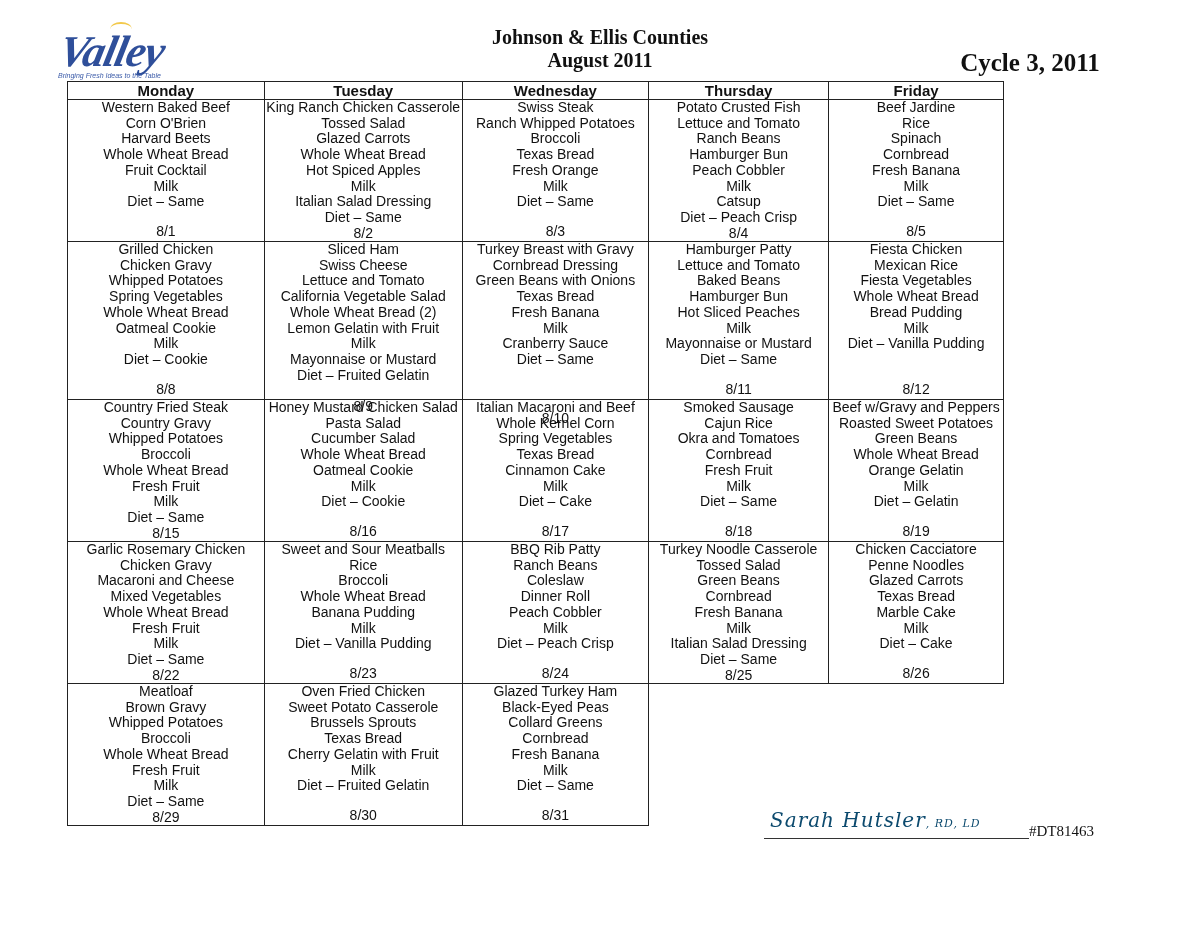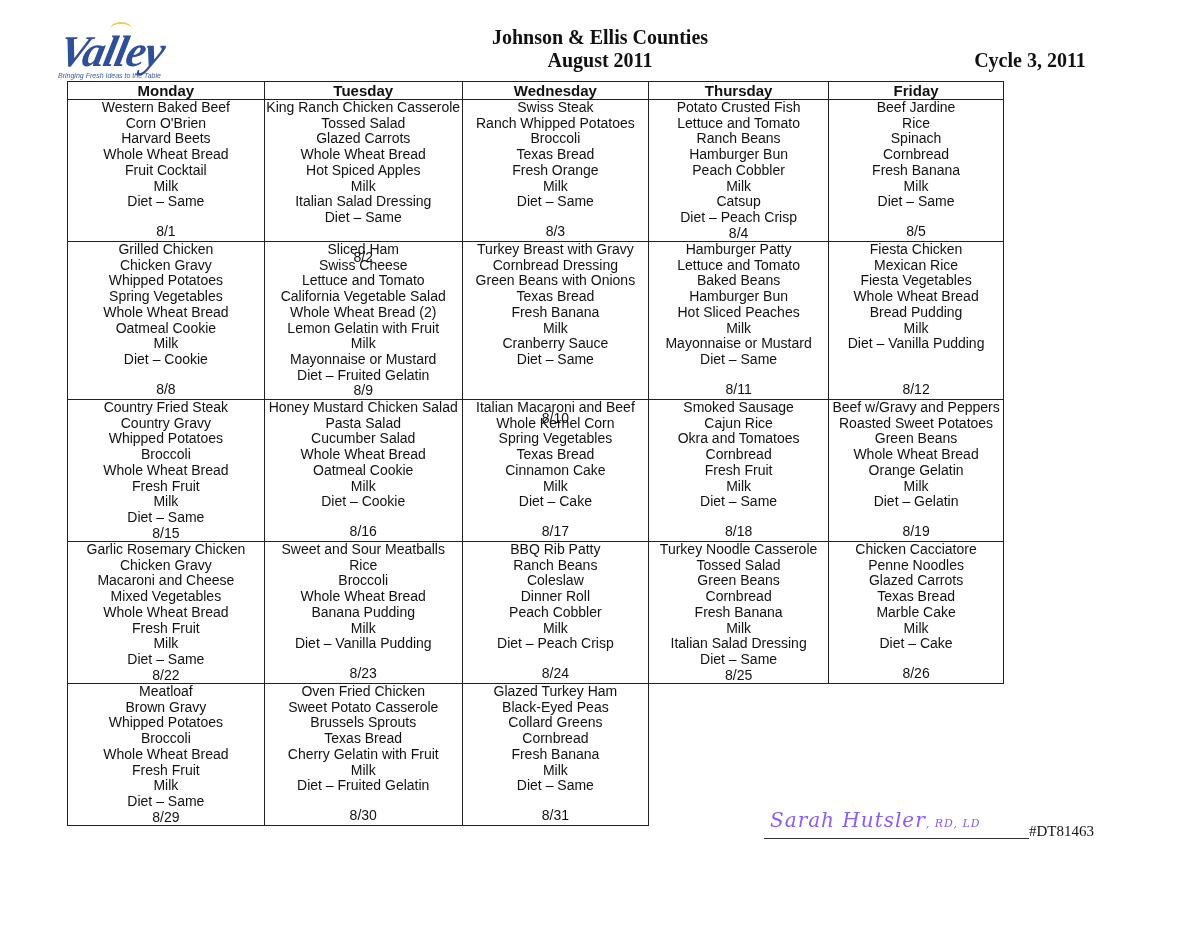--- a/index.html
+++ b/index.html
@@ -2,31 +2,31 @@
 <html><head>
   <meta charset="utf-8">
   <style>
     html, body { margin: 0; padding: 0; background: #ffffff; }
     body { width: 1200px; height: 927px; position: relative; overflow: hidden; font-family: "Liberation Sans", sans-serif; color: #111; }
     .logo { position: absolute; left: 52px; top: 22px; width: 170px; height: 56px; }
     .logo .word { position: absolute; left: 8px; top: 4px; font-family: "Liberation Serif", serif; font-style: italic; font-weight: bold; font-size: 44px; color: #2f4f9a; letter-spacing: -1px; transform: skewX(-12deg); }
     .logo .tagline { position: absolute; left: 6px; top: 50px; font-size: 7px; font-style: italic; color: #3a5aa8; white-space: nowrap; }
     .logo .sun { position: absolute; left: 58px; top: 0px; width: 22px; height: 12px; border-top: 2px solid #f2c94c; border-radius: 50% 50% 0 0; }
     .title-block { position: absolute; left: 440px; top: 26px; width: 320px; text-align: center; font-family: "Liberation Serif", serif; font-weight: bold; font-size: 20px; line-height: 23px; }
-    .cycle { position: absolute; left: 940px; top: 49px; width: 180px; text-align: center; font-family: "Liberation Serif", serif; font-weight: bold; font-size: 20px; }
+    .cycle { position: absolute; left: 940px; top: 49px; width: 180px; text-align: center; font-family: "Liberation Serif", serif; font-weight: bold; font-size: 25px; }
     table.menu { position: absolute; left: 67px; top: 81px; border-collapse: collapse; width: 937px; }
     table.menu th, table.menu td { border: 1.5px solid #222; text-align: center; padding: 0; }
     table.menu th { font-weight: bold; font-size: 15px; height: 17px; line-height: 17px; }
     table.menu td { vertical-align: top; font-size: 14px; line-height: 15.7px; }
     td .cell { display: flex; flex-direction: column; justify-content: space-between; height: 100%; }
     td .date { display: block; }
     table.menu td.empty { border: none; }
     col.c1 { width: 226px; } col.c2 { width: 226px; } col.c3 { width: 210px; } col.c4 { width: 204px; } col.c5 { width: 199px; }
     .sig { position: absolute; left: 764px; top: 808px; width: 265px; height: 30px; border-bottom: 1px solid #333; }
-    .sig .script { position: absolute; left: 6px; top: 0px; font-family: "DejaVu Serif", serif; font-style: italic; font-size: 20px; color: #8b5cf6; white-space: nowrap; letter-spacing: 1px; }
+    .sig .script { position: absolute; left: 6px; top: 0px; font-family: "DejaVu Serif", serif; font-style: italic; font-size: 20px; color: #0c4a6e; white-space: nowrap; letter-spacing: 1px; }
     .sig .cred { font-size: 11px; }
     .dtnum { position: absolute; left: 1029px; top: 823px; font-family: "Liberation Serif", serif; font-size: 15px; }
   </style>
 </head>
 <body>
 
 <div class="logo">
   <div class="sun"></div>
   <div class="word">Valley</div>
   <div class="tagline">Bringing Fresh Ideas to the Table</div>
@@ -65,21 +65,21 @@
               <div>Harvard Beets</div>
               <div>Whole Wheat Bread</div>
               <div>Fruit Cocktail</div>
               <div>Milk</div>
               <div>Diet – Same</div>
             </div>
             <span class="date">8/1</span>
           </div>
         </td>
         <td>
-          <div class="cell" style="height: 140px; gap: 24px;">
+          <div class="cell" style="height: 140px;">
             <div>
               <div>King Ranch Chicken Casserole</div>
               <div>Tossed Salad</div>
               <div>Glazed Carrots</div>
               <div>Whole Wheat Bread</div>
               <div>Hot Spiced Apples</div>
               <div>Milk</div>
               <div>Italian Salad Dressing</div>
               <div>Diet – Same</div>
             </div>
@@ -140,21 +140,21 @@
               <div>Spring Vegetables</div>
               <div>Whole Wheat Bread</div>
               <div>Oatmeal Cookie</div>
               <div>Milk</div>
               <div>Diet – Cookie</div>
             </div>
             <span class="date">8/8</span>
           </div>
         </td>
         <td>
-          <div class="cell" style="height: 156px;">
+          <div class="cell" style="height: 156px; gap: 16px;">
             <div>
               <div>Sliced Ham</div>
               <div>Swiss Cheese</div>
               <div>Lettuce and Tomato</div>
               <div>California Vegetable Salad</div>
               <div>Whole Wheat Bread (2)</div>
               <div>Lemon Gelatin with Fruit</div>
               <div>Milk</div>
               <div>Mayonnaise or Mustard</div>
               <div>Diet – Fruited Gelatin</div>

